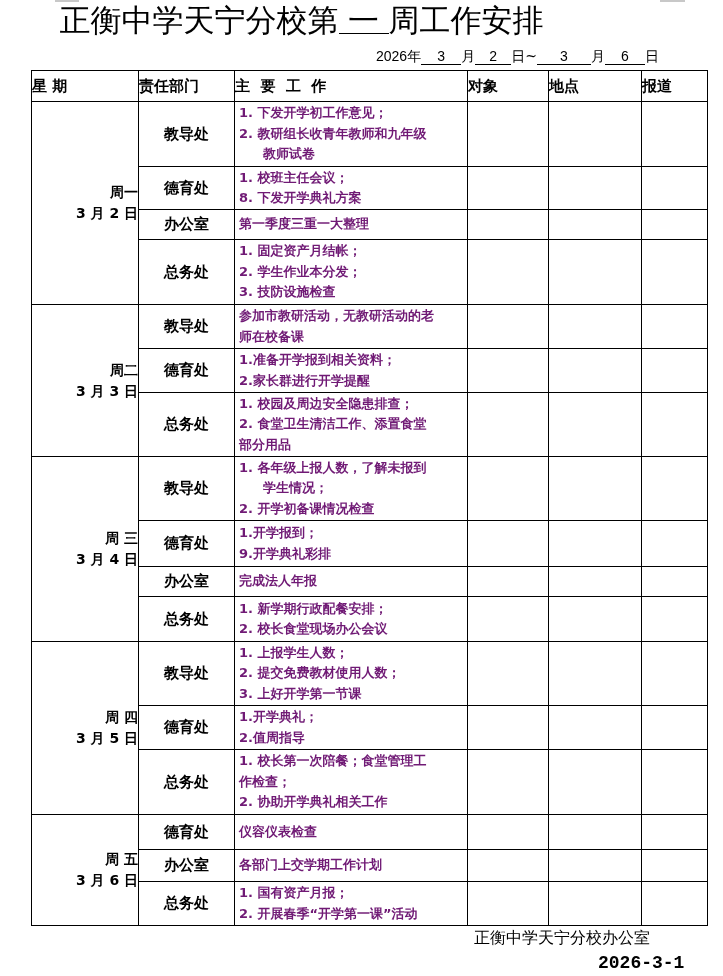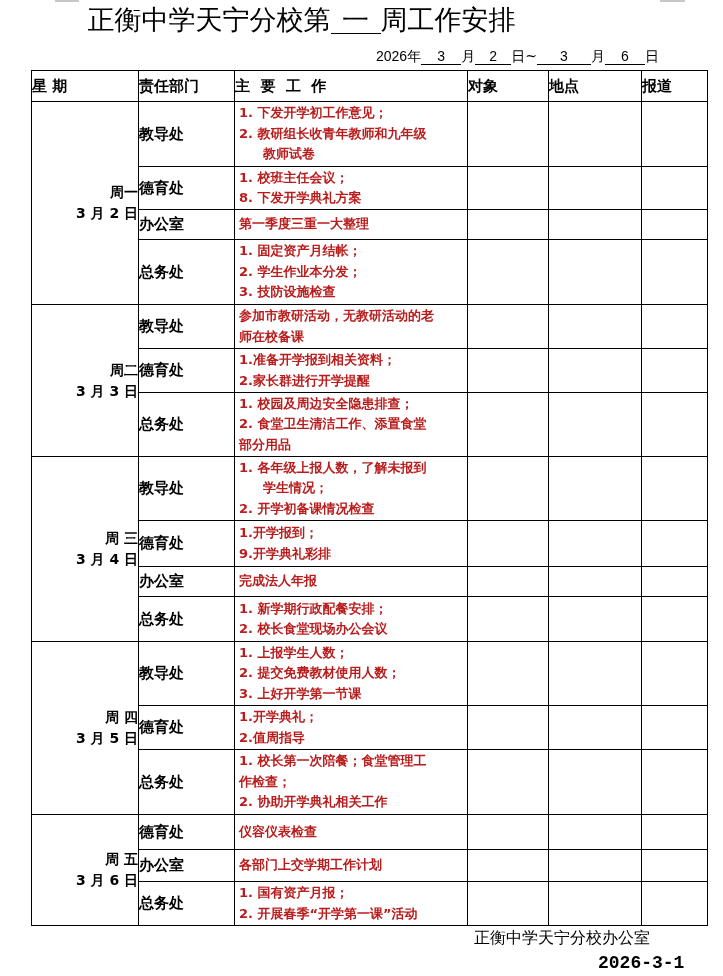--- a/index.html
+++ b/index.html
@@ -3,21 +3,21 @@
   <meta charset="utf-8">
   <style>
     html, body { margin: 0; padding: 0; background: #ffffff; }
     body {
       width: 723px; height: 976px; position: relative; overflow: hidden;
       font-family: "DejaVu Sans", "Liberation Sans", sans-serif; color: #000;
     }
     .corner-mark { position: absolute; top: 0; height: 2px; background: #c8c8c8; }
     .title {
       position: absolute; left: 0; width: 603px; top: 4px; text-align: center;
-      font-size: 27px; letter-spacing: 0px; line-height: 32px;
+      font-size: 31px; letter-spacing: 0px; line-height: 32px;
       font-family: "DejaVu Sans", sans-serif;
     }
     .title .ul {
       display: inline-block; border-bottom: 1.5px solid #000; width: 50px;
       text-align: center; line-height: 26px;
     }
     .date-line {
       position: absolute; top: 46px; left: 376px; font-size: 14px; line-height: 20px;
       white-space: nowrap;
     }
@@ -33,25 +33,25 @@
       border: 1.5px solid #000; padding: 0; vertical-align: middle;
     }
     table.sched th {
       height: 30px; font-size: 15px; font-weight: bold; text-align: left;
       font-family: "DejaVu Sans", sans-serif;
     }
     .day-cell {
       text-align: right; font-weight: bold; font-size: 14px; line-height: 21px;
     }
     .dept-cell {
-      text-align: left; font-weight: bold; font-size: 15px;
+      text-align: center; font-weight: bold; font-size: 15px;
     }
     .task-cell {
       font-size: 13px; line-height: 20.5px; padding: 0 4px !important;
-      font-weight: bold; color: #b91c1c;
+      font-weight: bold; color: #701a75;
     }
     .task-line { display: block; white-space: nowrap; }
     .task-line.indent { padding-left: 24px; }
     .empty-cell { }
     .footer-org {
       position: absolute; left: 474px; top: 927px; font-size: 16px; line-height: 22px;
       font-family: "DejaVu Sans", sans-serif;
     }
     .footer-date {
       position: absolute; left: 598px; top: 954px; font-size: 18px; font-weight: bold;

